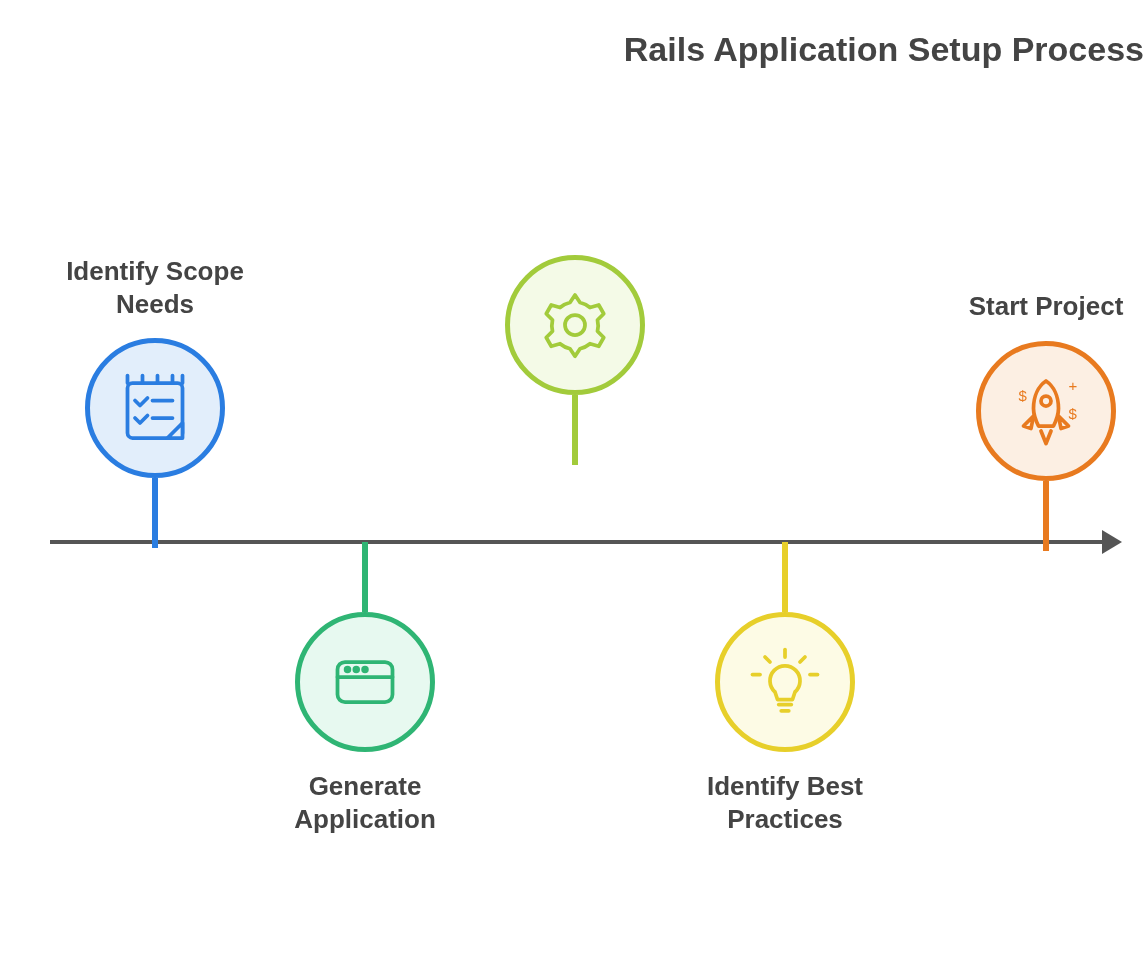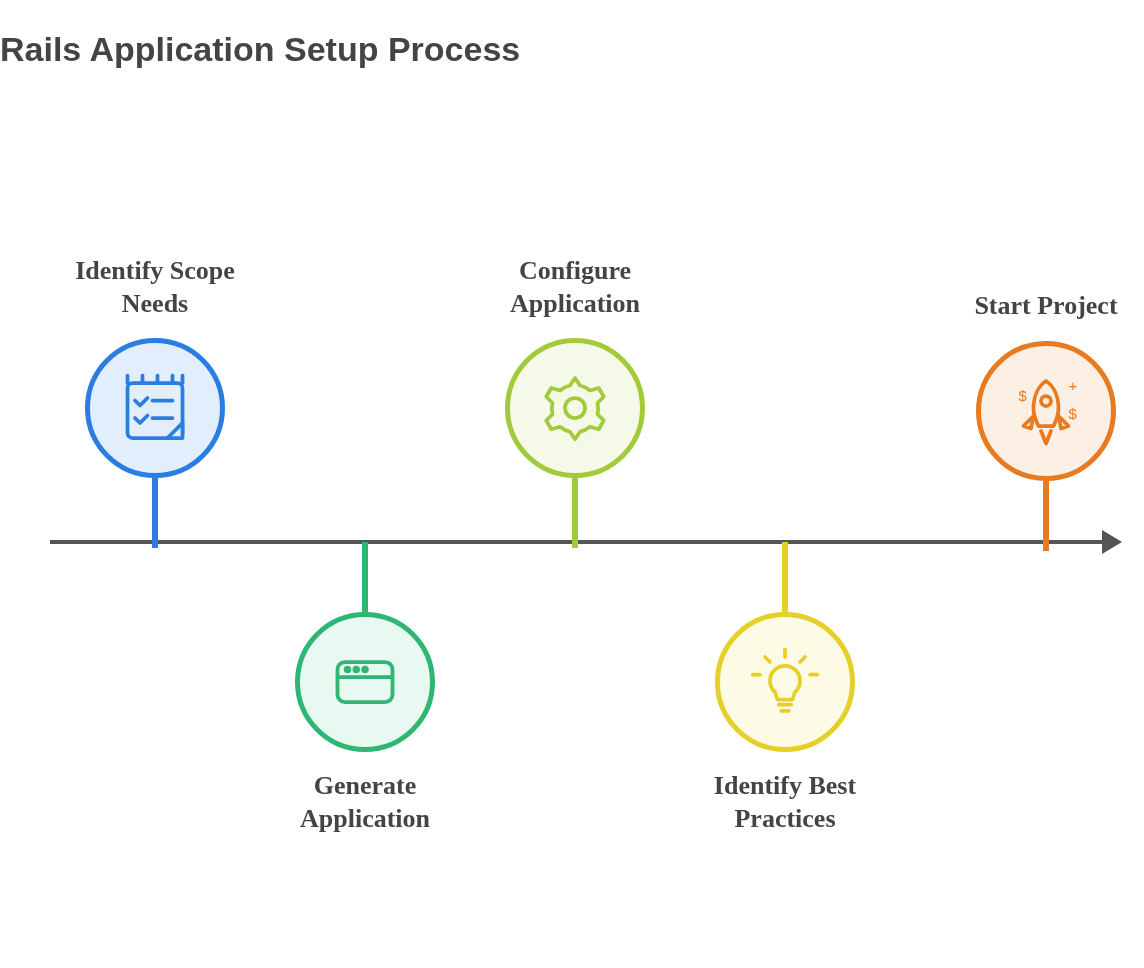--- a/index.html
+++ b/index.html
@@ -2,21 +2,21 @@
 <html><head>
 <meta charset="utf-8">
 <style>
   * { margin: 0; padding: 0; box-sizing: border-box; }
   html, body { width: 1144px; height: 968px; font-family: "Segoe UI", Arial, sans-serif; background: #fff; }
   .container { position: relative; width: 1144px; height: 968px; }
   .title {
     position: absolute;
     top: 30px;
     left: 0; right: 0;
-    text-align: left;
+    text-align: right;
     font-size: 34px;
     font-weight: 600;
     color: #444;
   }
   .timeline {
     position: absolute;
     left: 50px;
     right: 40px;
     top: 540px;
     height: 4px;
@@ -36,21 +36,20 @@
     position: absolute;
     width: 200px;
     text-align: center;
   }
   .step-label {
     font-size: 26px;
     font-weight: 600;
     color: #444;
     line-height: 1.25;
     margin-bottom: 18px;
-    font-family: Liberation Serif, serif;
   }
   .step-label-below {
     margin-top: 18px;
     margin-bottom: 0;
   }
   .pin {
     display: flex;
     flex-direction: column;
     align-items: center;
   }
@@ -123,21 +122,20 @@
           <circle cx="18" cy="22" r="1.5" fill="#2fb574"></circle>
           <circle cx="25" cy="22" r="1.5" fill="#2fb574"></circle>
           <circle cx="32" cy="22" r="1.5" fill="#2fb574"></circle>
         </svg>
       </div>
     </div>
     <div class="step-label step-label-below">Generate Application</div>
   </div>
 
   <div class="step step3">
-    <div class="step-label">Configure Application</div>
     <div class="pin">
       <div class="circle c-lime">
         <svg class="icon-svg" viewBox="0 0 64 64" fill="none" stroke="#a2cb3b" stroke-width="3" stroke-linecap="round" stroke-linejoin="round">
           <circle cx="32" cy="32" r="8"></circle>
           <path d="M32 8 l4 6 a20 20 0 0 1 8 4 l7 -2 l4 7 l-5 5 a20 20 0 0 1 0 9 l5 5 l-4 7 l-7 -2 a20 20 0 0 1 -8 4 l-4 6 l-4 -6 a20 20 0 0 1 -8 -4 l-7 2 l-4 -7 l5 -5 a20 20 0 0 1 0 -9 l-5 -5 l4 -7 l7 2 a20 20 0 0 1 8 -4 Z"></path>
         </svg>
       </div>
       <div class="stem s-lime"></div>
     </div>
   </div>

